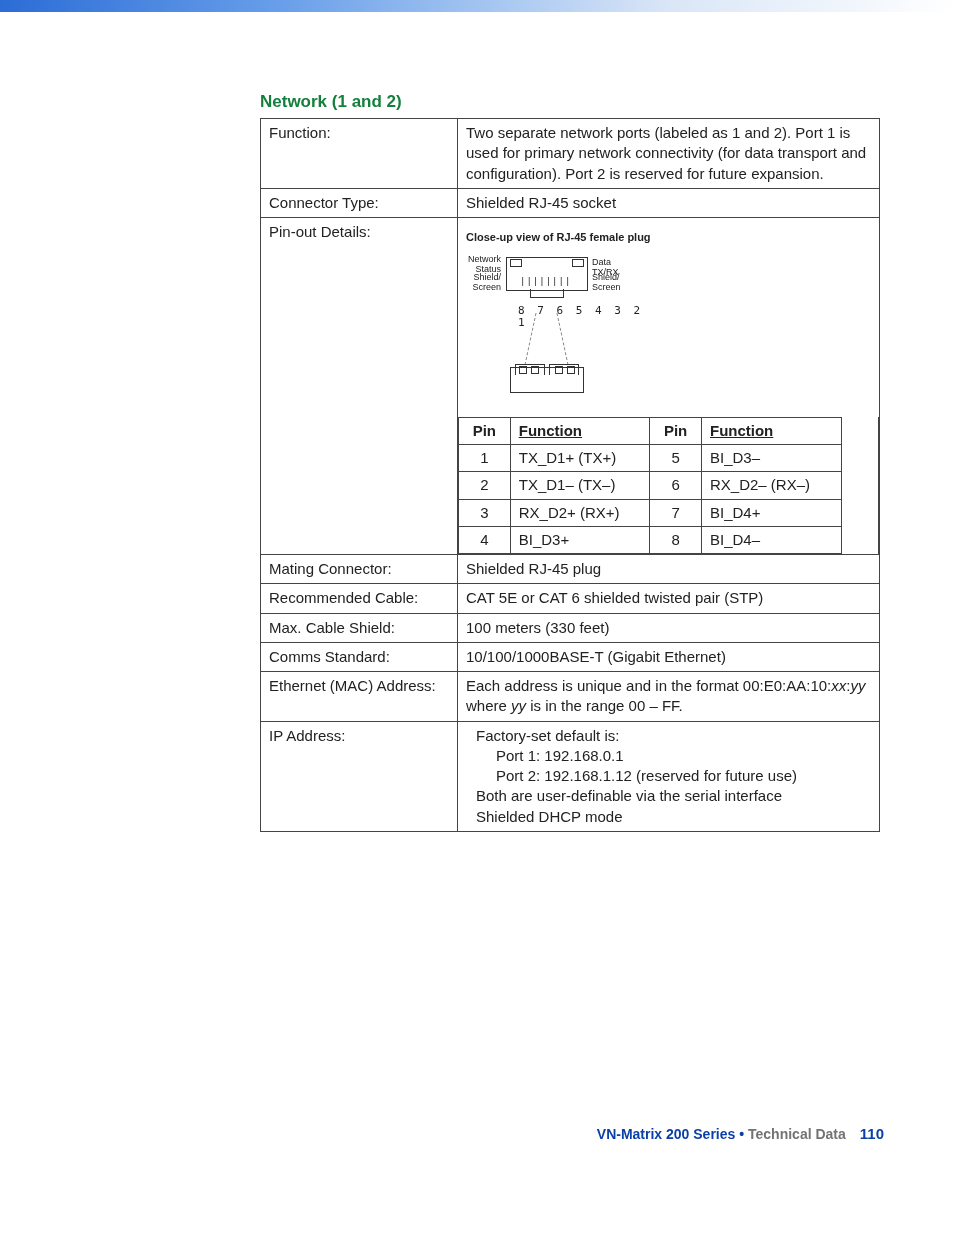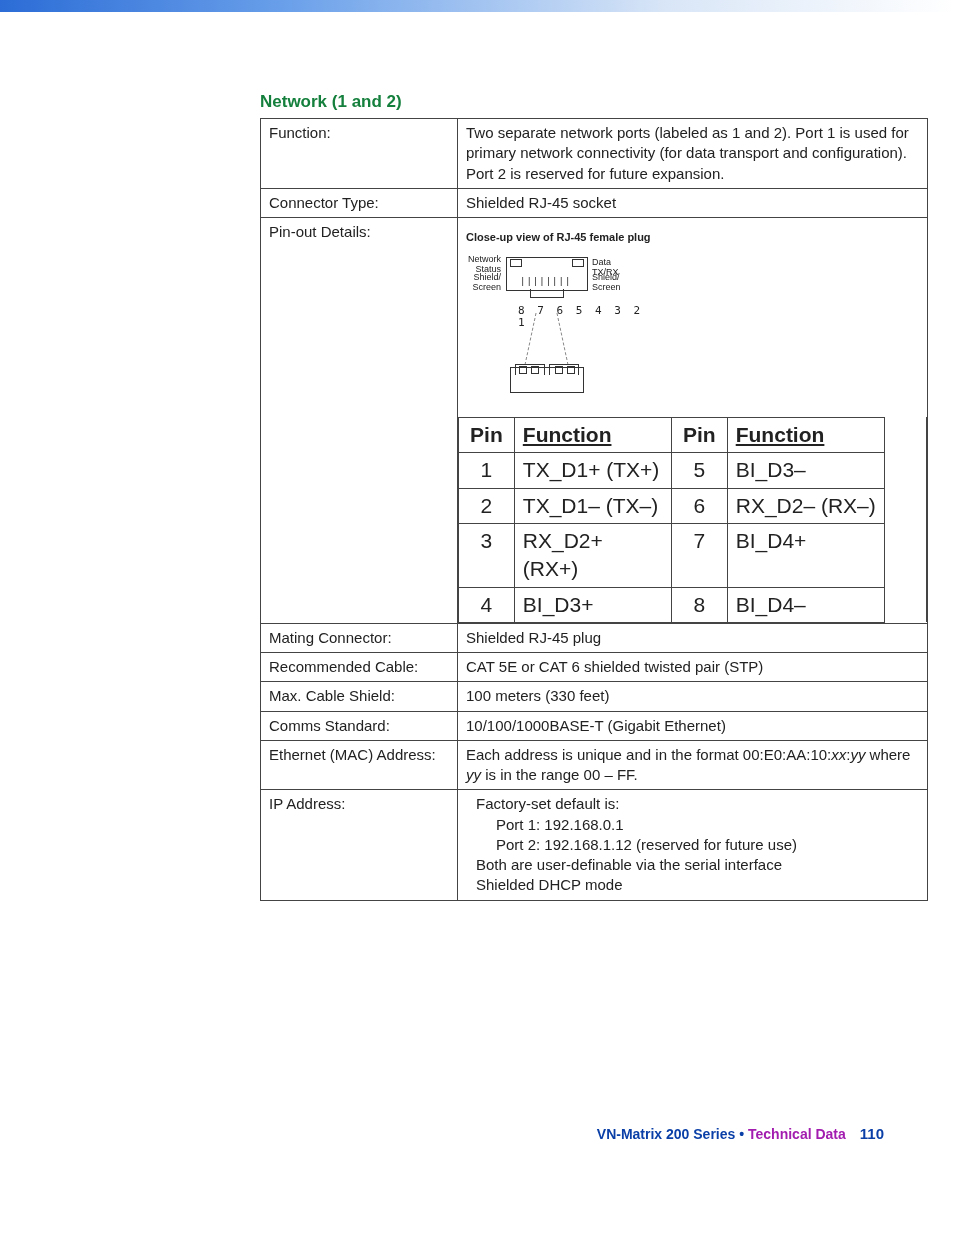--- a/index.html
+++ b/index.html
@@ -24,21 +24,21 @@
   .section-title {
     color: #15803d;
     font-weight: bold;
     font-size: 17px;
     margin-left: 180px;
     margin-top: 40px;
     margin-bottom: 6px;
   }
   table.spec {
     border-collapse: collapse;
-    width: 668px;
+    width: 620px;
     margin-left: 180px;
     font-size: 15px;
   }
   table.spec td {
     border: 1px solid #444;
     padding: 4px 8px;
     vertical-align: top;
     line-height: 1.35;
   }
   table.spec td.label {
@@ -100,21 +100,21 @@
     border: 1px solid #333;
   }
   .rj45 .zoom .p1 { position:absolute; left:4px; top:-4px; width:28px; height:10px; border:1px solid #333; border-bottom:none;}
   .rj45 .zoom .p2 { position:absolute; right:4px; top:-4px; width:28px; height:10px; border:1px solid #333; border-bottom:none;}
   .rj45 .zoom .sq { position:absolute; top:-2px; width:6px; height:6px; border:1px solid #333;}
   .rj45 .dash1 { position:absolute; left:64px; top:64px; width:0; height:52px; border-left:1px dashed #888; transform: skewX(-12deg);}
   .rj45 .dash2 { position:absolute; left:96px; top:64px; width:0; height:52px; border-left:1px dashed #888; transform: skewX(12deg);}
   table.pins {
     border-collapse: collapse;
     width: 100%;
-    font-size: 21px;
+    font-size: 15px;
   }
   table.pins th, table.pins td {
     border: 1px solid #444;
     padding: 3px 8px;
     text-align: left;
     font-weight: normal;
   }
   table.pins th { font-weight: bold; }
   table.pins .c-pin { width: 40px; text-align: center;}
   table.pins .c-func { width: 150px; text-decoration: underline; }
@@ -122,21 +122,21 @@
   .ip-lines { line-height: 1.35; margin-left: 10px; }
   .ip-lines .indent { padding-left: 20px; display: block; }
   .italic { font-style: italic; }
   .footer {
     position: absolute;
     bottom: 30px;
     right: 70px;
     font-size: 14px;
   }
   .footer .t1 { color: #0a3fa7; font-weight: bold; }
-  .footer .t2 { color: #a21caf; font-weight: bold; }
+  .footer .t2 { color: #737373; font-weight: bold; }
   .footer .num { color: #0a3fa7; font-weight: bold; margin-left: 14px; font-size: 15px;}
 </style>
 </head>
 <body>
 
 <div class="topbar"></div>
 
 <div class="page">
 
   <div class="section-title">Network (1 and 2)</div>

